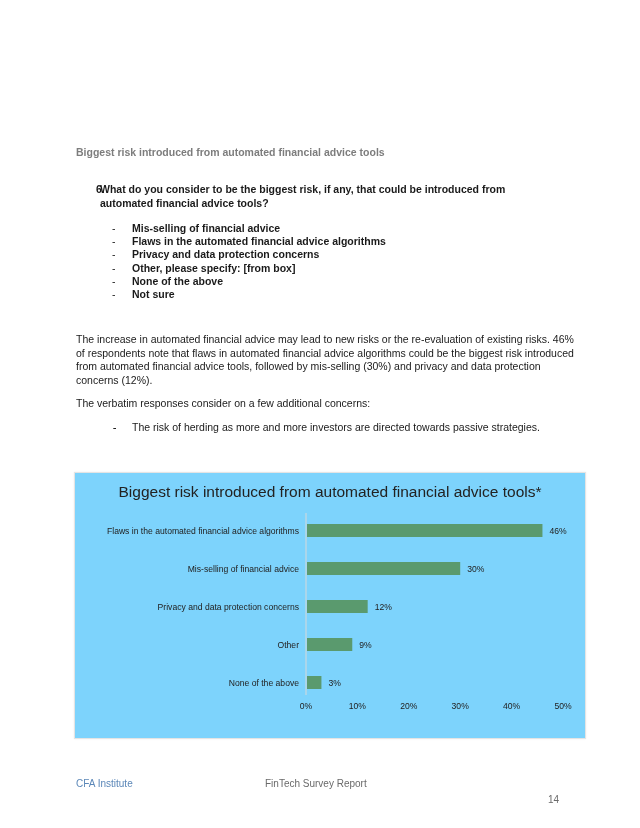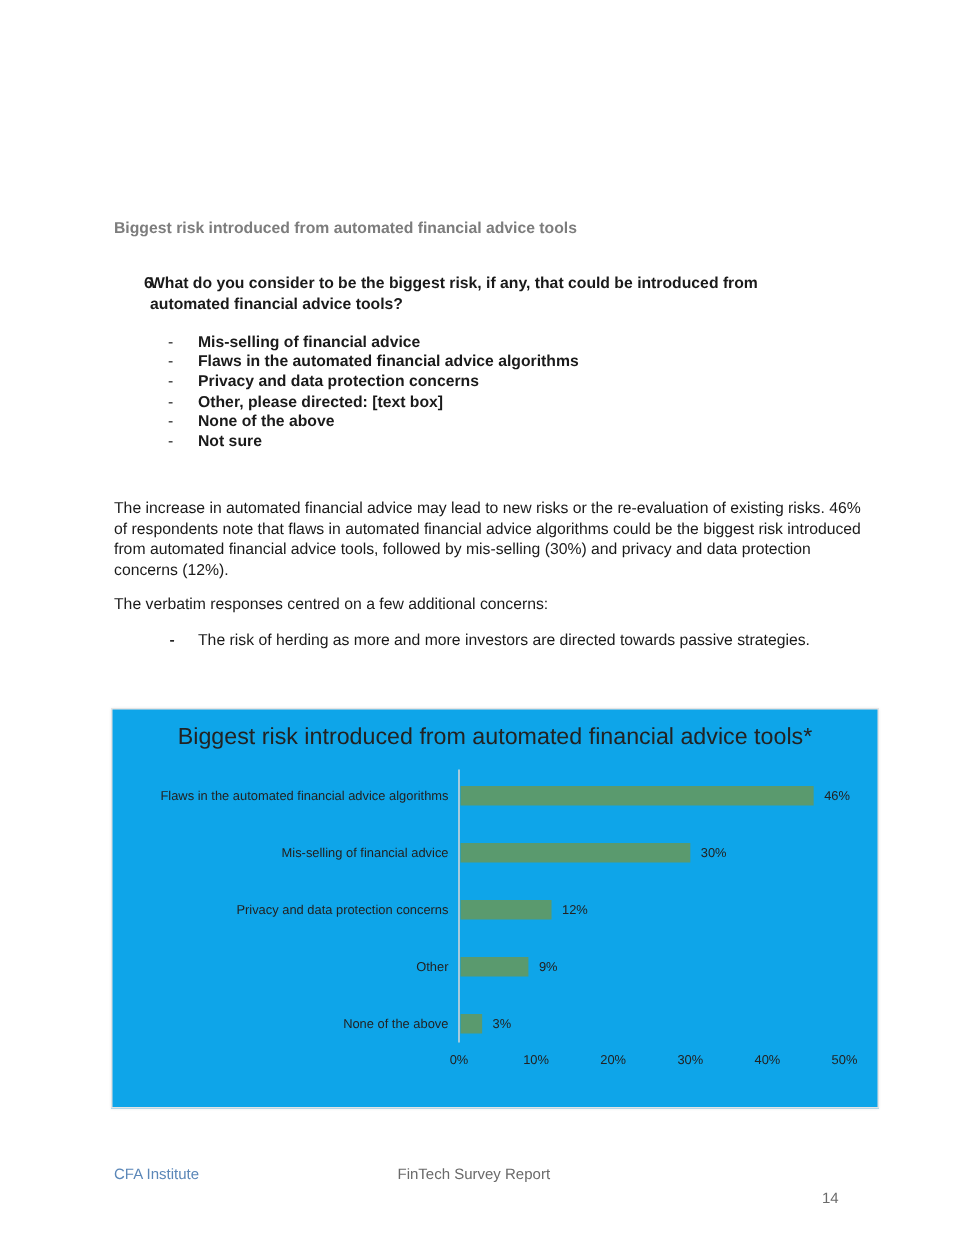--- a/index.html
+++ b/index.html
@@ -13,21 +13,21 @@
     .opt { position: relative; height: 13.2px; white-space: nowrap; }
     .opt .dash { position: absolute; left: 0; font-weight: normal; }
     .opt .lbl { position: absolute; left: 20px; }
     .para { position: absolute; left: 76px; width: 500px; font-size: 10.5px; line-height: 13.5px; }
     .p1 { top: 333px; }
     .p2 { top: 397px; }
     .bullets { position: absolute; left: 113px; top: 421px; width: 460px; font-size: 10.5px; line-height: 13.5px; }
     .bullet { position: relative; padding-left: 19px; margin-bottom: 0; }
     .bullet .dash { position: absolute; left: 0; }
     .chart-frame { position: absolute; left: 74px; top: 472px; width: 510px; height: 265px;
-                   border: 1px solid #e4e4e4; box-shadow: 0 0 2px #eeeeee; background: #0ea5e9; }
+                   border: 1px solid #e4e4e4; box-shadow: 0 0 2px #eeeeee; background: #7dd3fc; }
     .chart-title { position: absolute; left: 0; width: 100%; top: 10px; text-align: center; font-size: 15.5px; color: #222; }
     svg.chart { position: absolute; left: 0; top: 0; }
     .chart-note { position: absolute; left: 7px; top: 244px; font-size: 7.6px; line-height: 9px; color: #222; }
     .footer { position: absolute; top: 778px; font-size: 10px; color: #6a6a6a; }
     .footer-left { left: 76px; color: #5b87b8; }
     .footer-center { left: 265px; }
     .footer-right { left: 548px; margin-top: 16px; }
   </style>
 </head>
 <body>
@@ -47,34 +47,34 @@
   <div class="opt">
       <span class="dash">-</span>
       <span class="lbl">Flaws in the automated financial advice algorithms</span>
     </div>
   <div class="opt">
       <span class="dash">-</span>
       <span class="lbl">Privacy and data protection concerns</span>
     </div>
   <div class="opt">
       <span class="dash">-</span>
-      <span class="lbl">Other, please directed: [text box]</span>
+      <span class="lbl">Other, please specify: [from box]</span>
     </div>
   <div class="opt">
       <span class="dash">-</span>
       <span class="lbl">None of the above</span>
     </div>
   <div class="opt">
       <span class="dash">-</span>
       <span class="lbl">Not sure</span>
     </div>
 </div>
 
 <div class="para p1">The increase in automated financial advice may lead to new risks or the re-evaluation of existing risks. 46% of respondents note that flaws in automated financial advice algorithms could be the biggest risk introduced from automated financial advice tools, followed by mis-selling (30%) and privacy and data protection concerns (12%).</div>
-<div class="para p2">The verbatim responses centred on a few additional concerns:</div>
+<div class="para p2">The verbatim responses consider on a few additional concerns:</div>
 
 <div class="bullets">
   <div class="bullet"><span class="dash">-</span></div>
   <div class="bullet"><span class="dash">-</span><span>The risk of herding as more and more investors are directed towards passive strategies.</span></div>
 </div>
 
 <div class="chart-frame">
   <div class="chart-title">Biggest risk introduced from automated financial advice tools*</div>
   <svg class="chart" id="chart-svg" width="510" height="265">
       <line x1="231" y1="40" x2="231" y2="222" stroke="#d9d9d9" stroke-width="1"></line>

